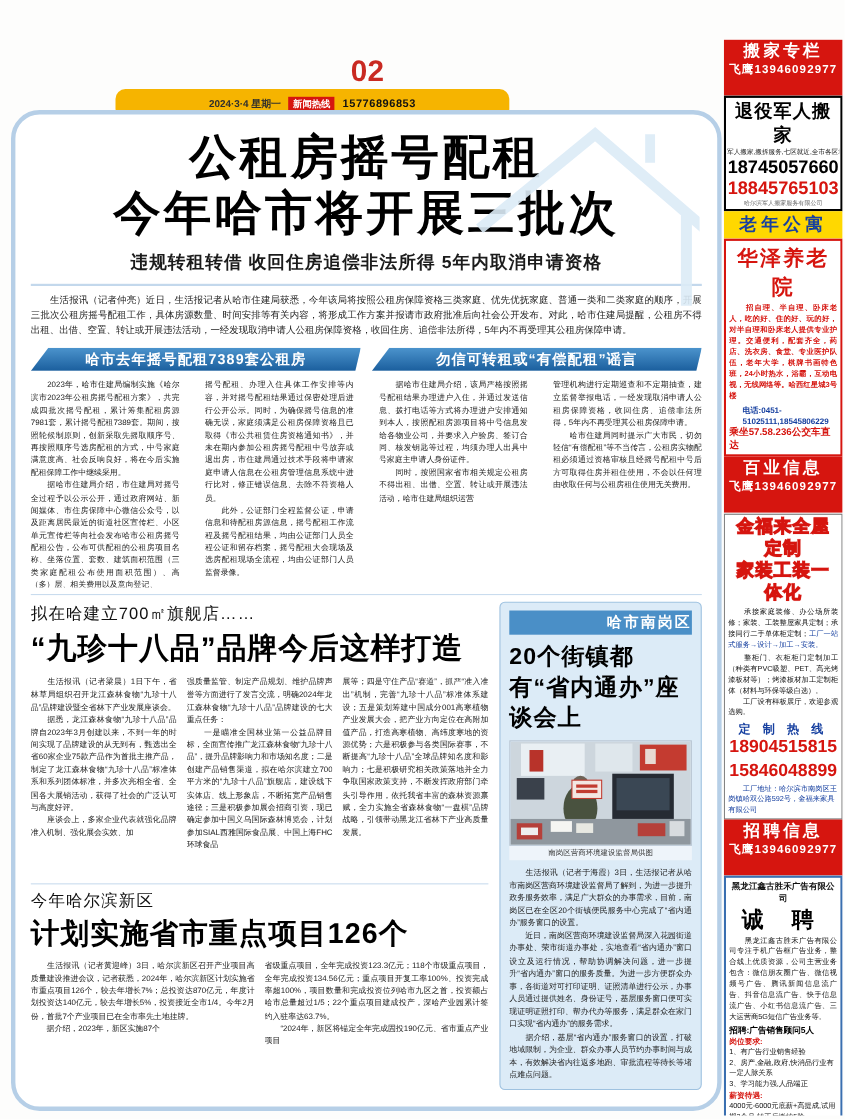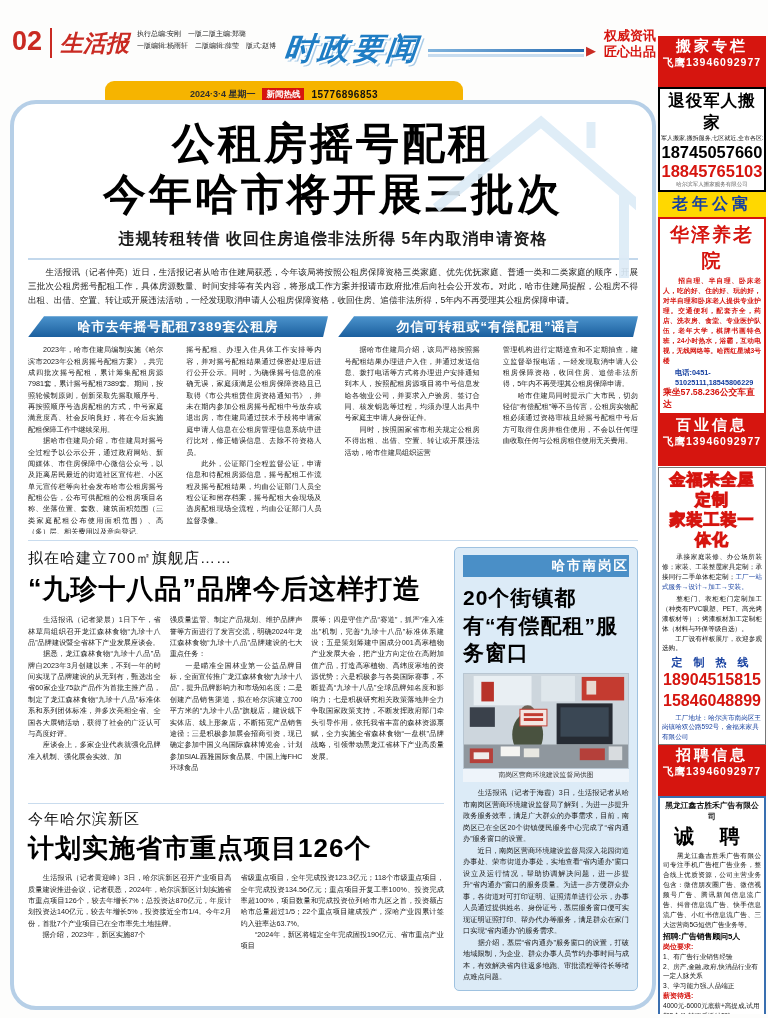--- a/index.html
+++ b/index.html
@@ -1,20 +1,20 @@
 <!DOCTYPE html>
 <html><head>
 <meta charset="utf-8">
 <style>
   * { margin:0; padding:0; box-sizing:border-box; }
   html,body { width:768px; height:1018px; background:#fff; font-family:"Liberation Sans","DejaVu Sans",sans-serif; }
   .page { position:relative; width:768px; height:1018px; background:#fdfdfc; overflow:hidden; }
 
   
-  .topbar { position:absolute; left:12px; top:28px; width:644px; height:44px; display:flex; gap:8px; }
+  .topbar { position:absolute; left:12px; top:52px; width:644px; height:44px; display:flex; align-items:center; gap:8px;flex-direction:column; }
   .pagenum { color:#c92a22; font-size:27px; font-weight:700; line-height:1; }
   .mast-div { width:2px; height:30px; background:#c92a22; }
   .mastname { color:#c92a22; font-size:23px; font-weight:900; font-style:italic; font-family:"DejaVu Serif","Liberation Serif",serif; white-space:nowrap; }
   .credits { font-size:7px; color:#222; line-height:1.7; white-space:nowrap; }
   .polit-banner { font-size:31px; font-weight:900; font-style:italic; color:#1f7dc4; letter-spacing:3px; white-space:nowrap;
       text-shadow:1.5px 1.5px 0 #fff, 3px 3px 0 #a9cbe7; transform:skewX(-6deg); }
   .arrow-wrap { display:flex; align-items:center; flex:1; min-width:40px; }
   .arrow-line { flex:1; height:3px; background:linear-gradient(90deg,#7fb3dd,#2a6db2); box-shadow:0 5px 0 #c7dcef; }
   .arrow-head { color:#c92a22; font-size:13px; margin-left:2px; }
   .slogan { color:#d6150f; font-weight:900; font-size:13px; line-height:1.25; white-space:nowrap; }
@@ -176,21 +176,21 @@
         <div class="cols3 xq-cols">
           <div class="ncol">　　生活报讯（记者黄迎峰）3日，哈尔滨新区召开产业项目高质量建设推进会议，记者获悉，2024年，哈尔滨新区计划实施省市重点项目126个，较去年增长7%；总投资达870亿元，年度计划投资达140亿元，较去年增长5%，投资接近全市1/4。今年2月份，首批7个产业项目已在全市率先土地挂牌。
 　　据介绍，2023年，新区实施87个</div>
           <div class="ncol">省级重点项目，全年完成投资123.3亿元；118个市级重点项目，全年完成投资134.56亿元；重点项目开复工率100%、投资完成率超100%，项目数量和完成投资位列哈市九区之首，投资额占哈市总量超过1/5；22个重点项目建成投产，深哈产业园累计签约入驻率达63.7%。
 　　“2024年，新区将锚定全年完成固投190亿元、省市重点产业项目</div>
         </div>
       </div>
 
       <div class="ng-box">
         <div class="ng-banner">哈市南岗区</div>
-        <div class="ng-headline">20个街镇都有“有偿配租”服务窗口</div>
+        <div class="ng-headline">20个街镇都有“省内通办”座谈会上</div>
         <svg class="ng-photo" viewBox="0 0 170 96" preserveAspectRatio="none">
           <rect x="0" y="0" width="170" height="96" fill="#cdd6dd"></rect>
           <rect x="10" y="2" width="60" height="30" fill="#e9eff3"></rect>
           <rect x="80" y="2" width="35" height="26" fill="#dfe7ec"></rect>
           <rect x="122" y="3" width="44" height="24" fill="#c43b30"></rect>
           <rect x="127" y="7" width="10" height="14" fill="#e8d9d2"></rect>
           <rect x="18" y="8" width="13" height="20" fill="#b8332a"></rect>
           <rect x="6" y="34" width="26" height="20" fill="#3a414b"></rect>
           <rect x="96" y="30" width="58" height="42" fill="#262b33"></rect>
           <rect x="100" y="34" width="50" height="30" fill="#3a4754"></rect>

